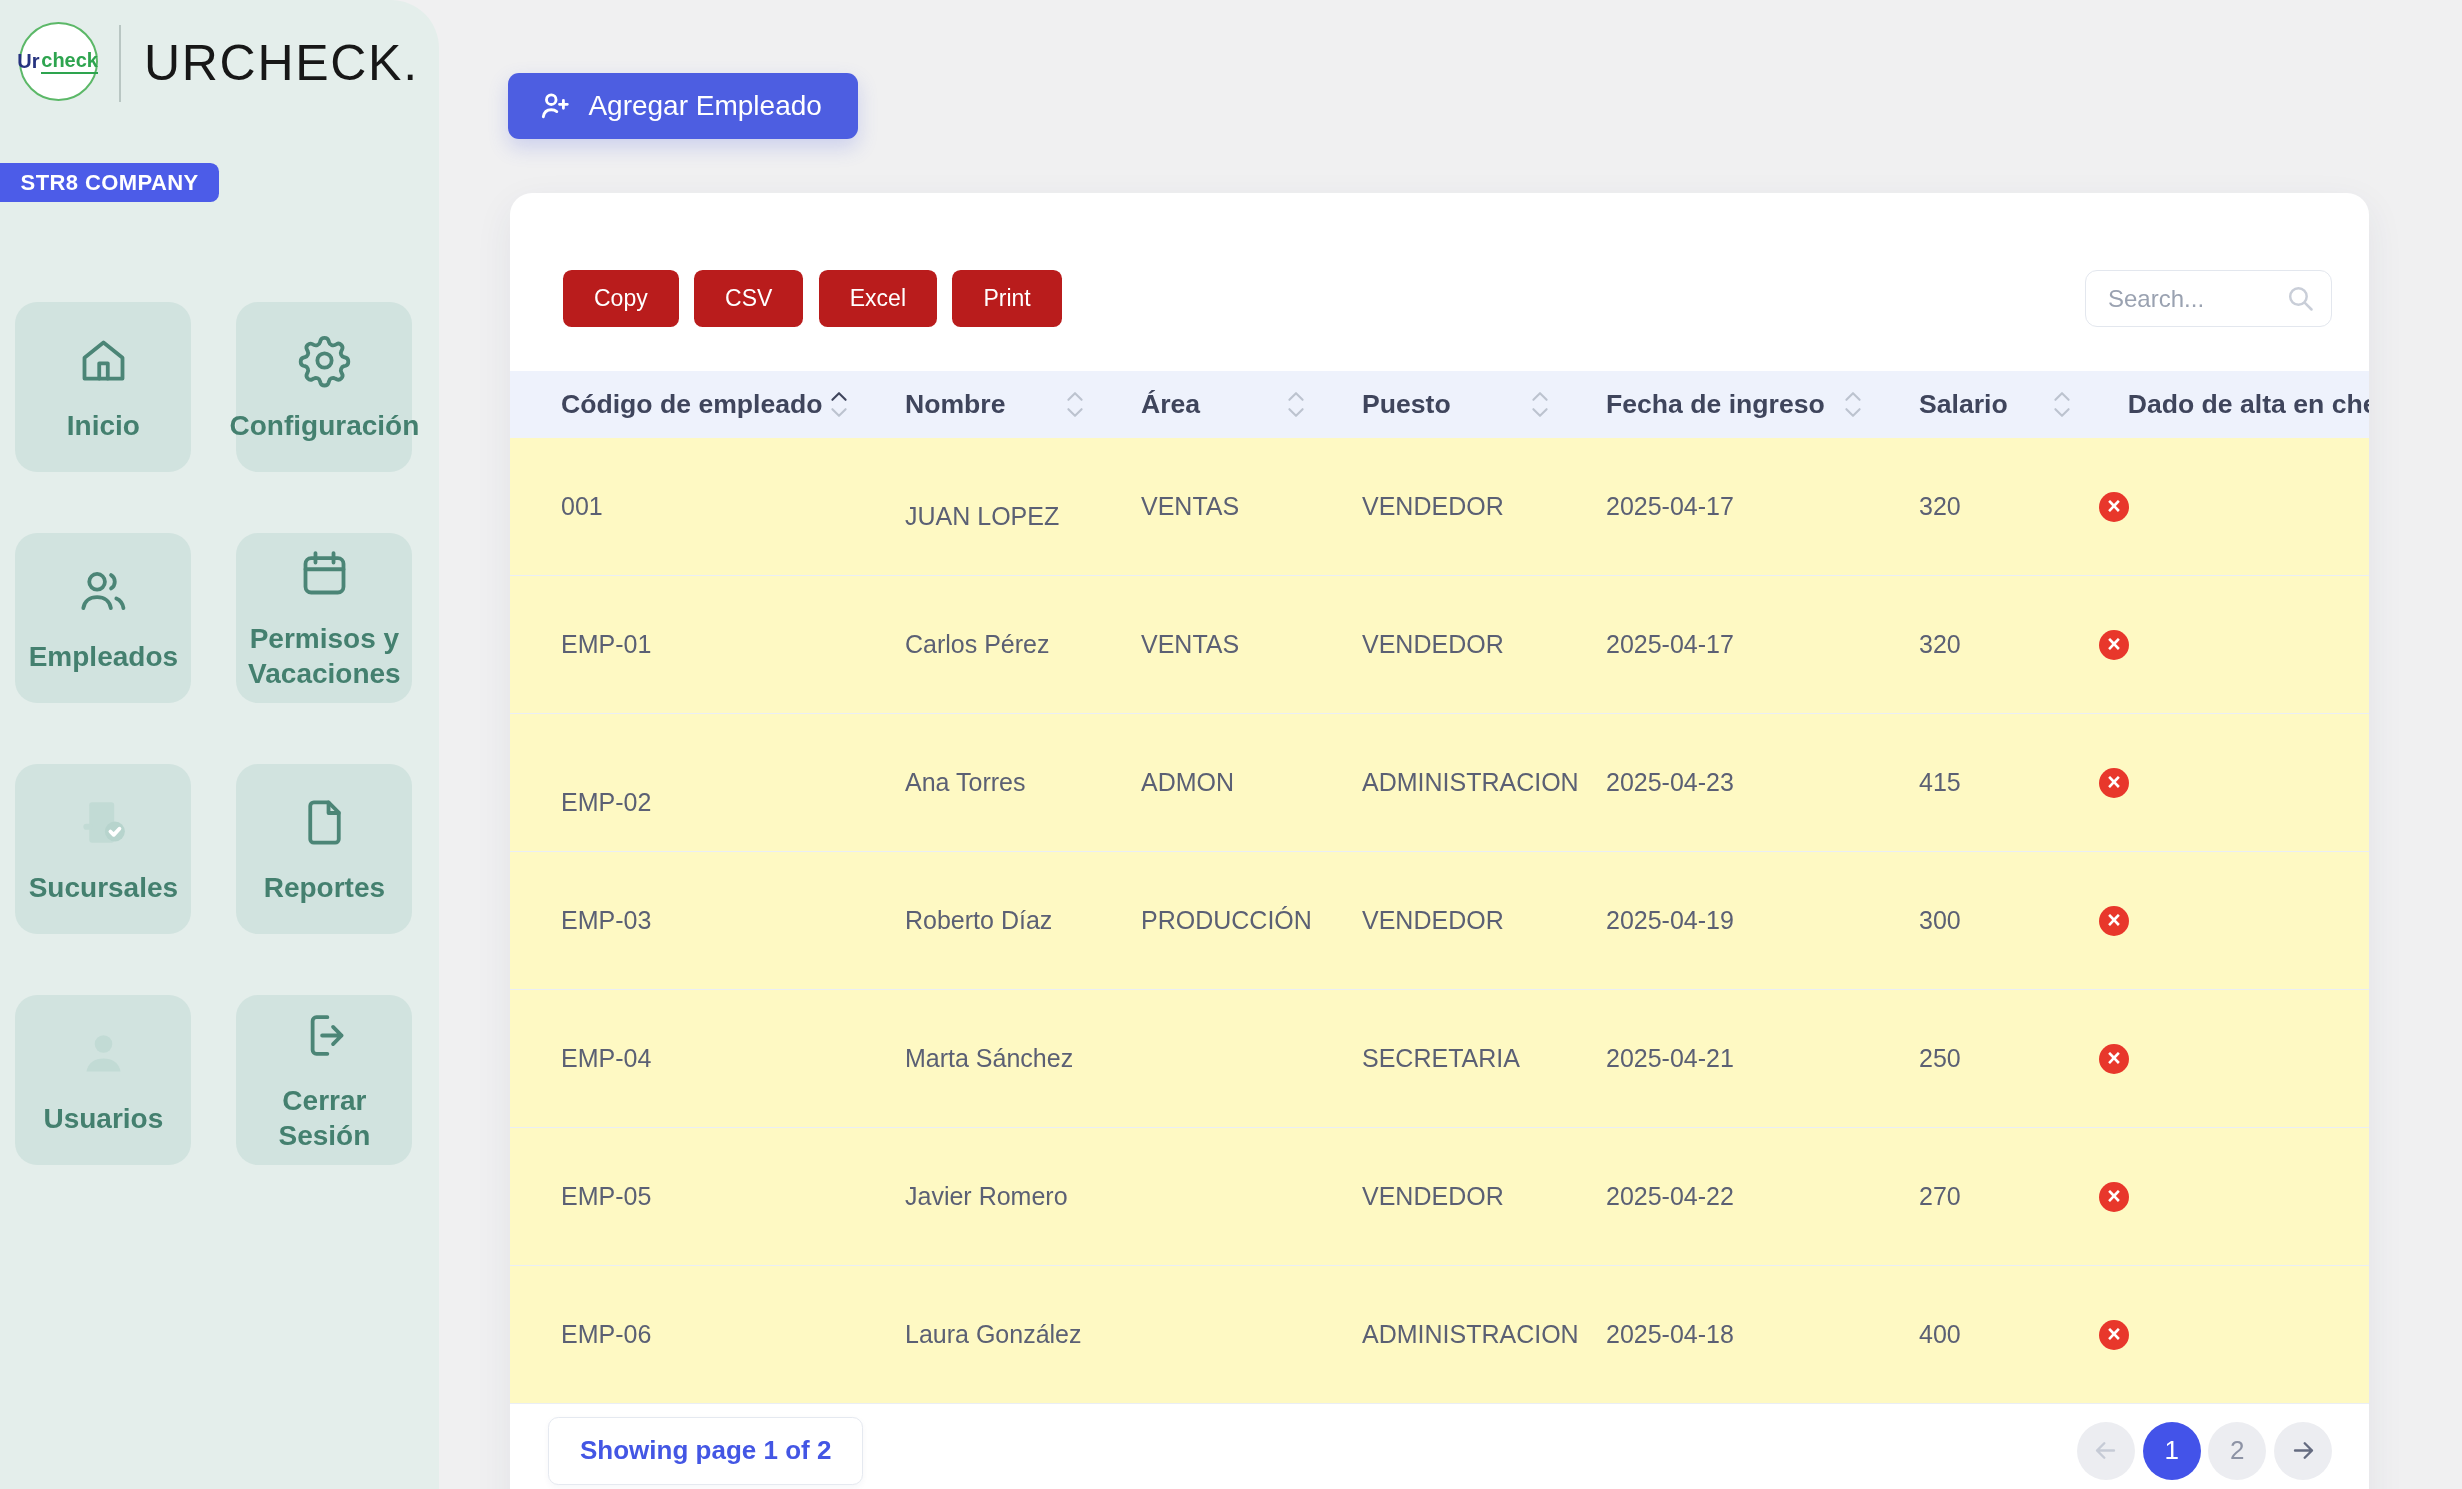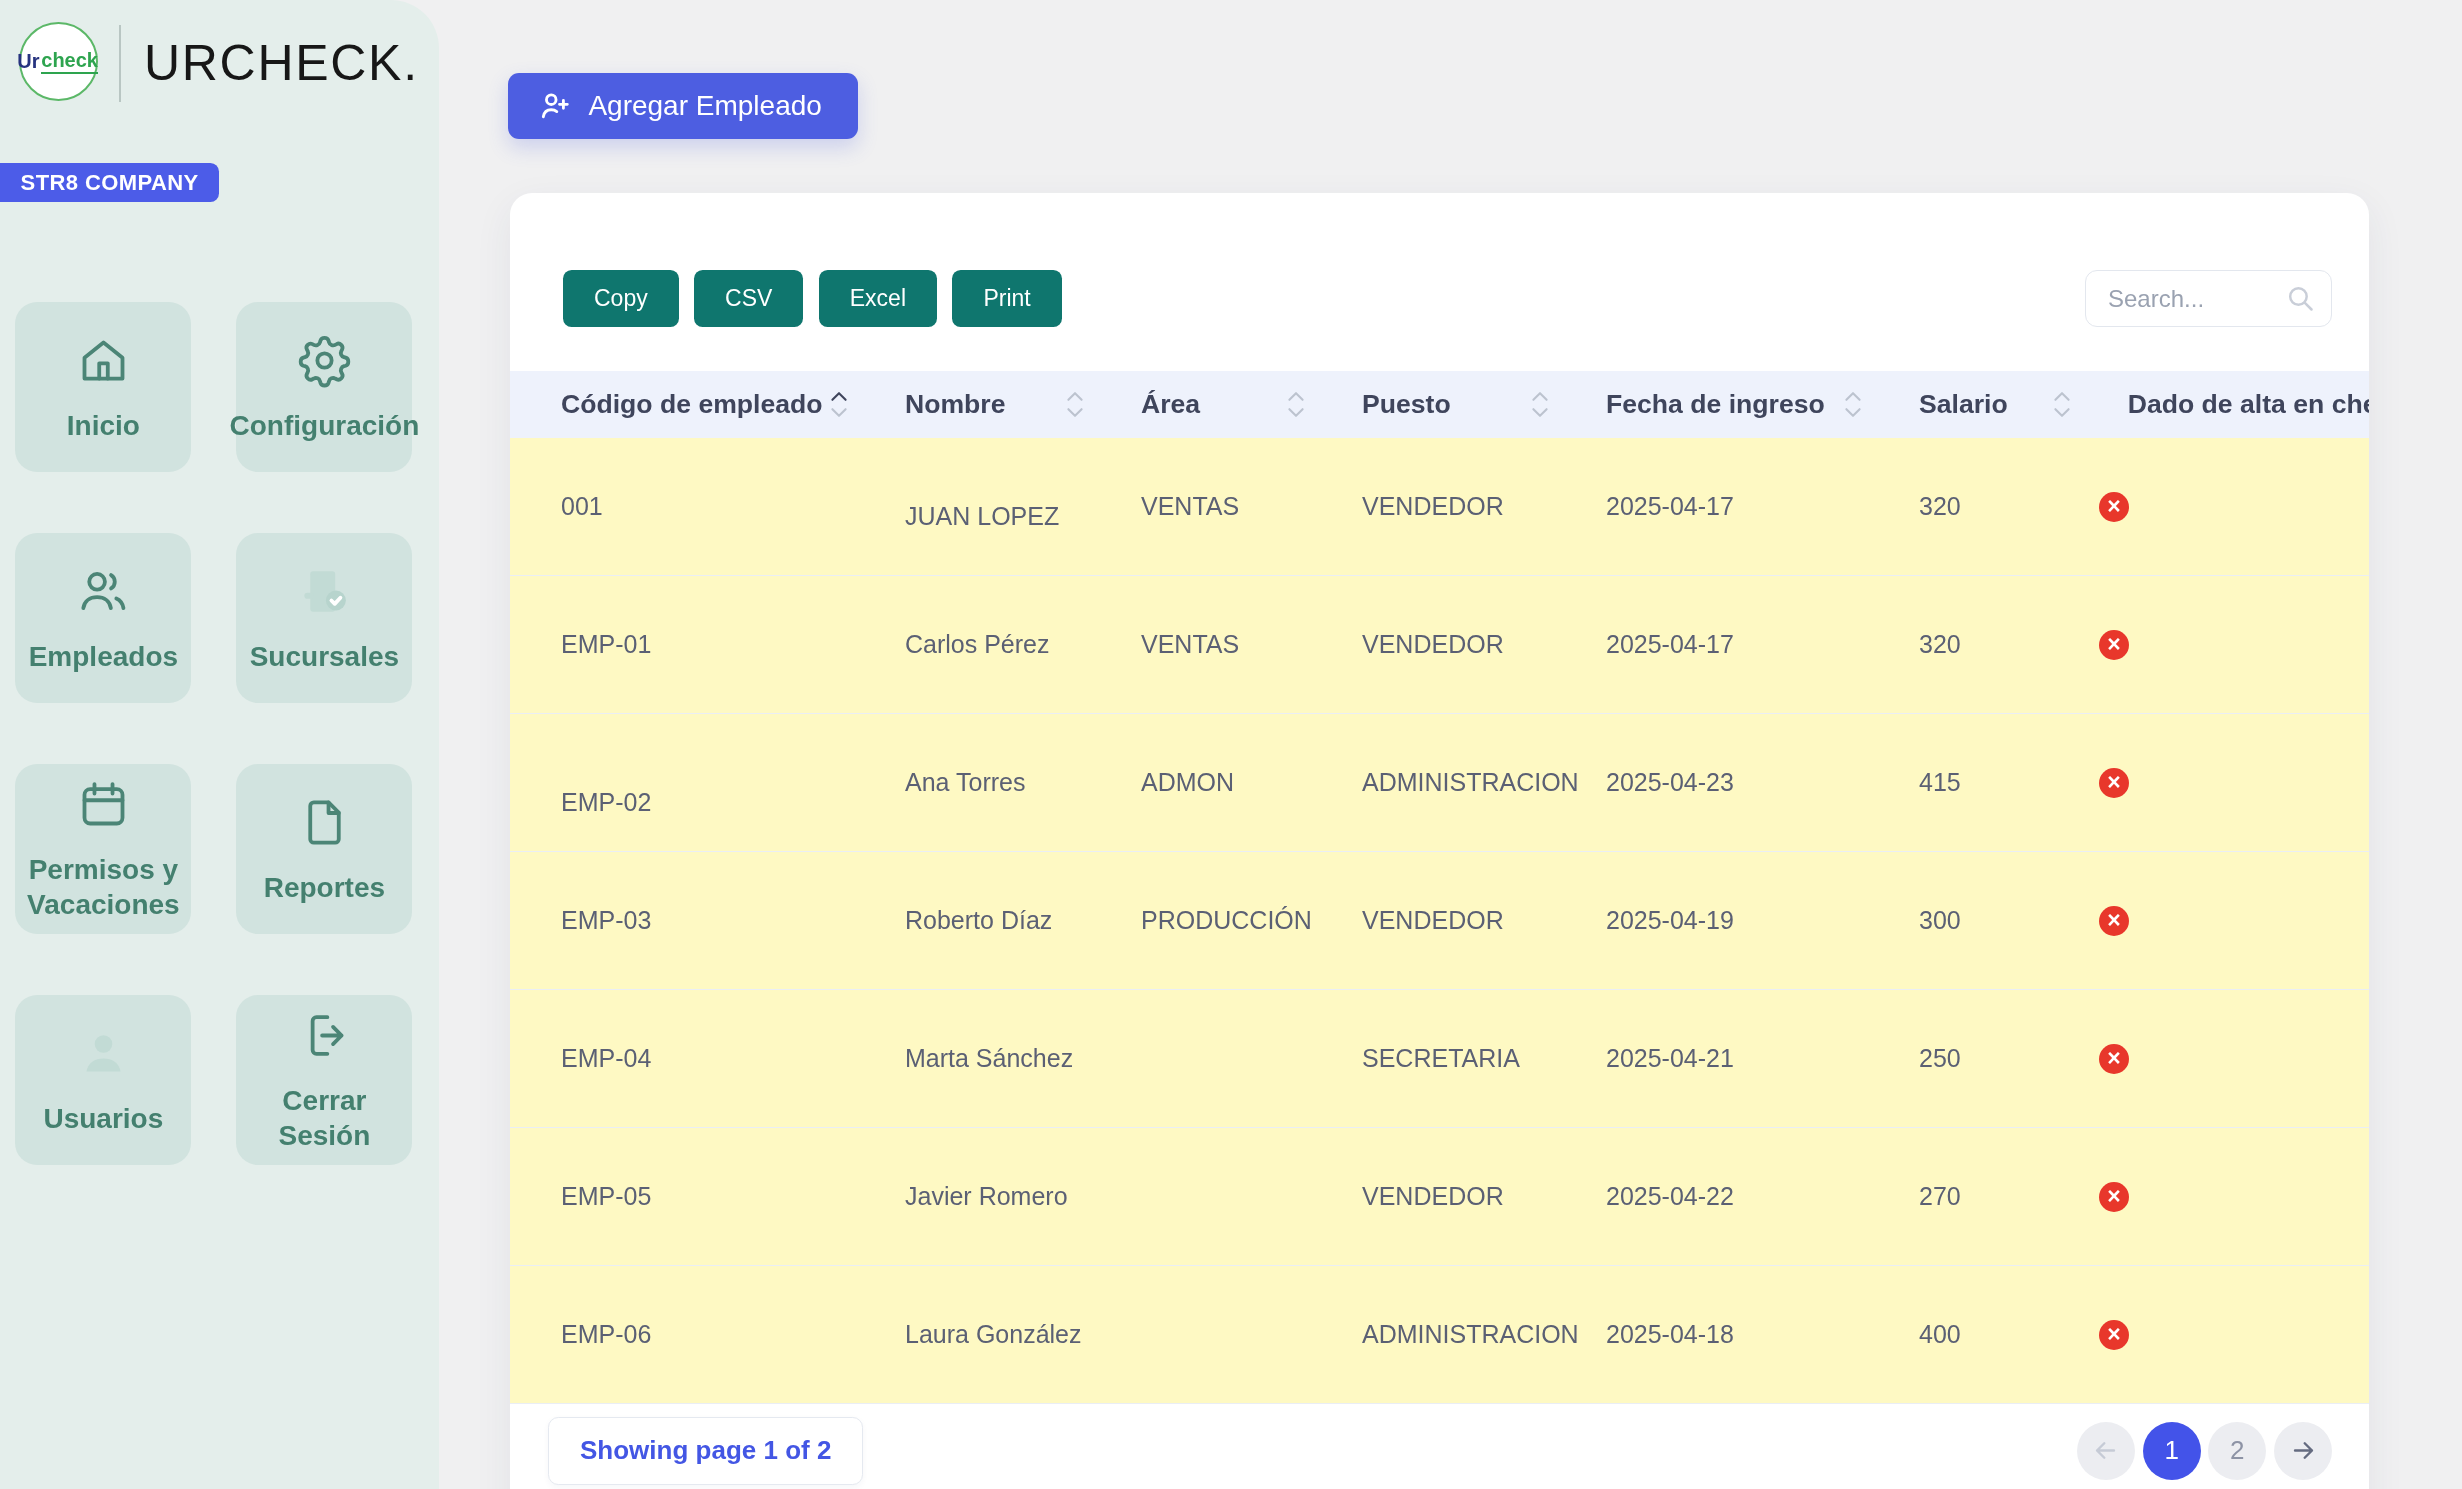--- a/index.html
+++ b/index.html
@@ -55,21 +55,21 @@
   .add-btn svg{width:36px;height:36px;}
   
   .card{
     position:absolute;left:510px;top:193px;width:1859px;height:1354px;
     background:#ffffff;border-radius:22px;overflow:hidden;
     box-shadow:0 12px 38px rgba(40,50,100,.07);
   }
   .card-toolbar{display:flex;align-items:center;margin:77px 37px 0 53px;}
   .export-btn{
     height:57px;padding:0 31px;margin-right:15.4px;border:none;cursor:pointer;
-    background:#0f766e;color:#ffffff;border-radius:8.6px;font-size:23px;font-family:inherit;
+    background:#b91c1c;color:#ffffff;border-radius:8.6px;font-size:23px;font-family:inherit;
   }
   .search-wrap{position:relative;margin-left:auto;}
   .search-input{
     width:247px;height:57px;box-sizing:border-box;border:1.7px solid #e3e7ee;border-radius:12px;
     padding:0 60px 0 22px;font-size:24px;color:#555b6e;font-family:inherit;outline:none;background:#fff;
   }
   .search-input::placeholder{color:#9aa2b1;}
   .search-icon{position:absolute;right:15.4px;top:12px;width:33px;height:33px;pointer-events:none;}
   
   .thead{
@@ -153,39 +153,39 @@
           <span class="tile-icon">
             <svg viewBox="0 0 24 24" fill="none" stroke="#4b8576" stroke-width="1.6" stroke-linecap="round" stroke-linejoin="round">
               <circle cx="9.3" cy="7.9" r="3.3"></circle>
               <path d="M3.5 19c.5-3 2.8-4.6 5.8-4.6s5.3 1.6 5.8 4.6"></path>
               <path d="M15.2 5.1a3.3 3.3 0 0 1 0 5.6"></path>
               <path d="M17.4 14.9c1.6.7 2.7 2 3 4.1"></path>
             </svg>
           </span>
           <span class="tile-label">Empleados</span>
         </div>
+        <div class="tile">
+          <span class="tile-icon">
+            <svg viewBox="0 0 24 24" fill="none" stroke="#4b8576" stroke-width="1.6" stroke-linecap="round" stroke-linejoin="round">
+              <rect x="4" y="5.5" width="16" height="14.5" rx="2.4"></rect>
+              <path d="M8.2 3.4v4M15.8 3.4v4M4 10.2h16"></path>
+            </svg>
+          </span>
+          <span class="tile-label">Permisos y Vacaciones</span>
+        </div>
         <div class="tile faded">
           <span class="tile-icon">
             <svg viewBox="0 0 24 24">
               <rect x="6" y="3.5" width="10.5" height="17" rx="1.2" fill="#c2dbd5"></rect>
               <rect x="3.5" y="12.5" width="4" height="2.6" rx="1.3" fill="#c2dbd5"></rect>
               <circle cx="16.8" cy="15.8" r="4.2" fill="#b7d4cd"></circle>
               <path d="m14.9 15.8 1.4 1.4 2.4-2.6" fill="none" stroke="#ffffff" stroke-width="1.6" stroke-linecap="round" stroke-linejoin="round"></path>
             </svg>
           </span>
           <span class="tile-label">Sucursales</span>
-        </div>
-        <div class="tile">
-          <span class="tile-icon">
-            <svg viewBox="0 0 24 24" fill="none" stroke="#4b8576" stroke-width="1.6" stroke-linecap="round" stroke-linejoin="round">
-              <rect x="4" y="5.5" width="16" height="14.5" rx="2.4"></rect>
-              <path d="M8.2 3.4v4M15.8 3.4v4M4 10.2h16"></path>
-            </svg>
-          </span>
-          <span class="tile-label">Permisos y Vacaciones</span>
         </div>
         <div class="tile">
           <span class="tile-icon">
             <svg viewBox="0 0 24 24" fill="none" stroke="#4b8576" stroke-width="1.6" stroke-linecap="round" stroke-linejoin="round">
               <path d="M7.5 3.5h6.2l4.3 4.3V19a1.5 1.5 0 0 1-1.5 1.5h-9A1.5 1.5 0 0 1 6 19V5a1.5 1.5 0 0 1 1.5-1.5z"></path>
               <path d="M13.7 3.5V8h4.3"></path>
             </svg>
           </span>
           <span class="tile-label">Reportes</span>
         </div>

